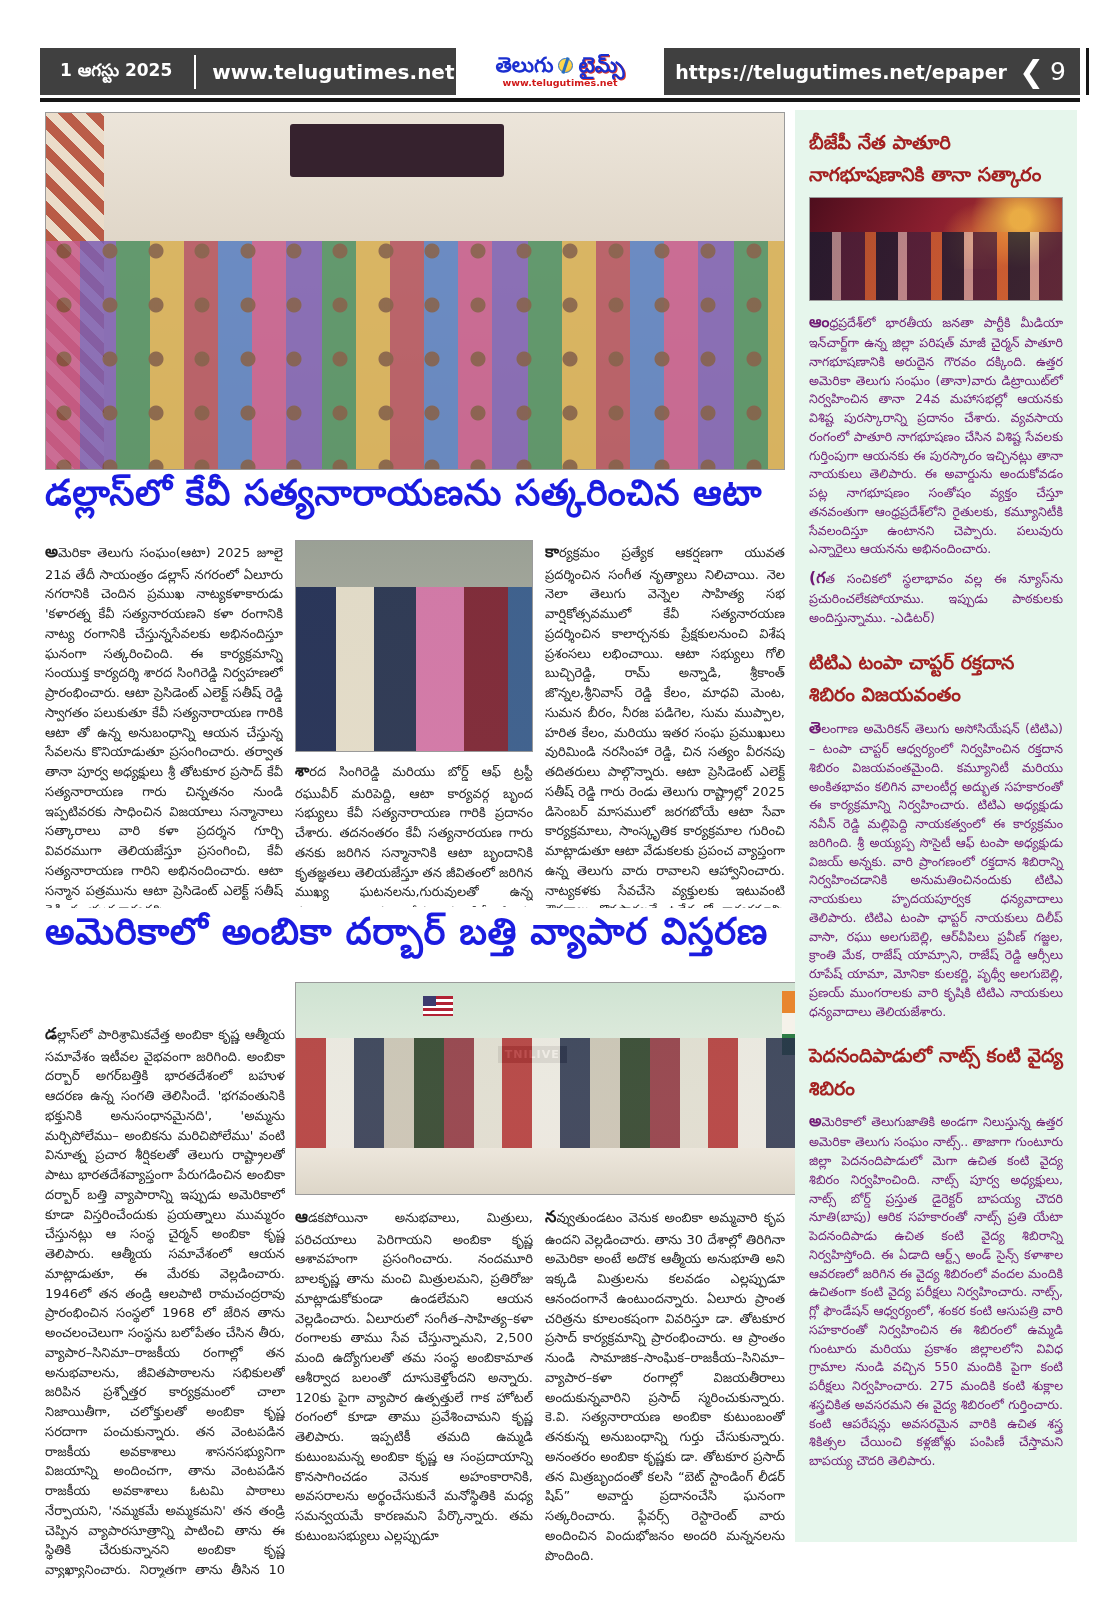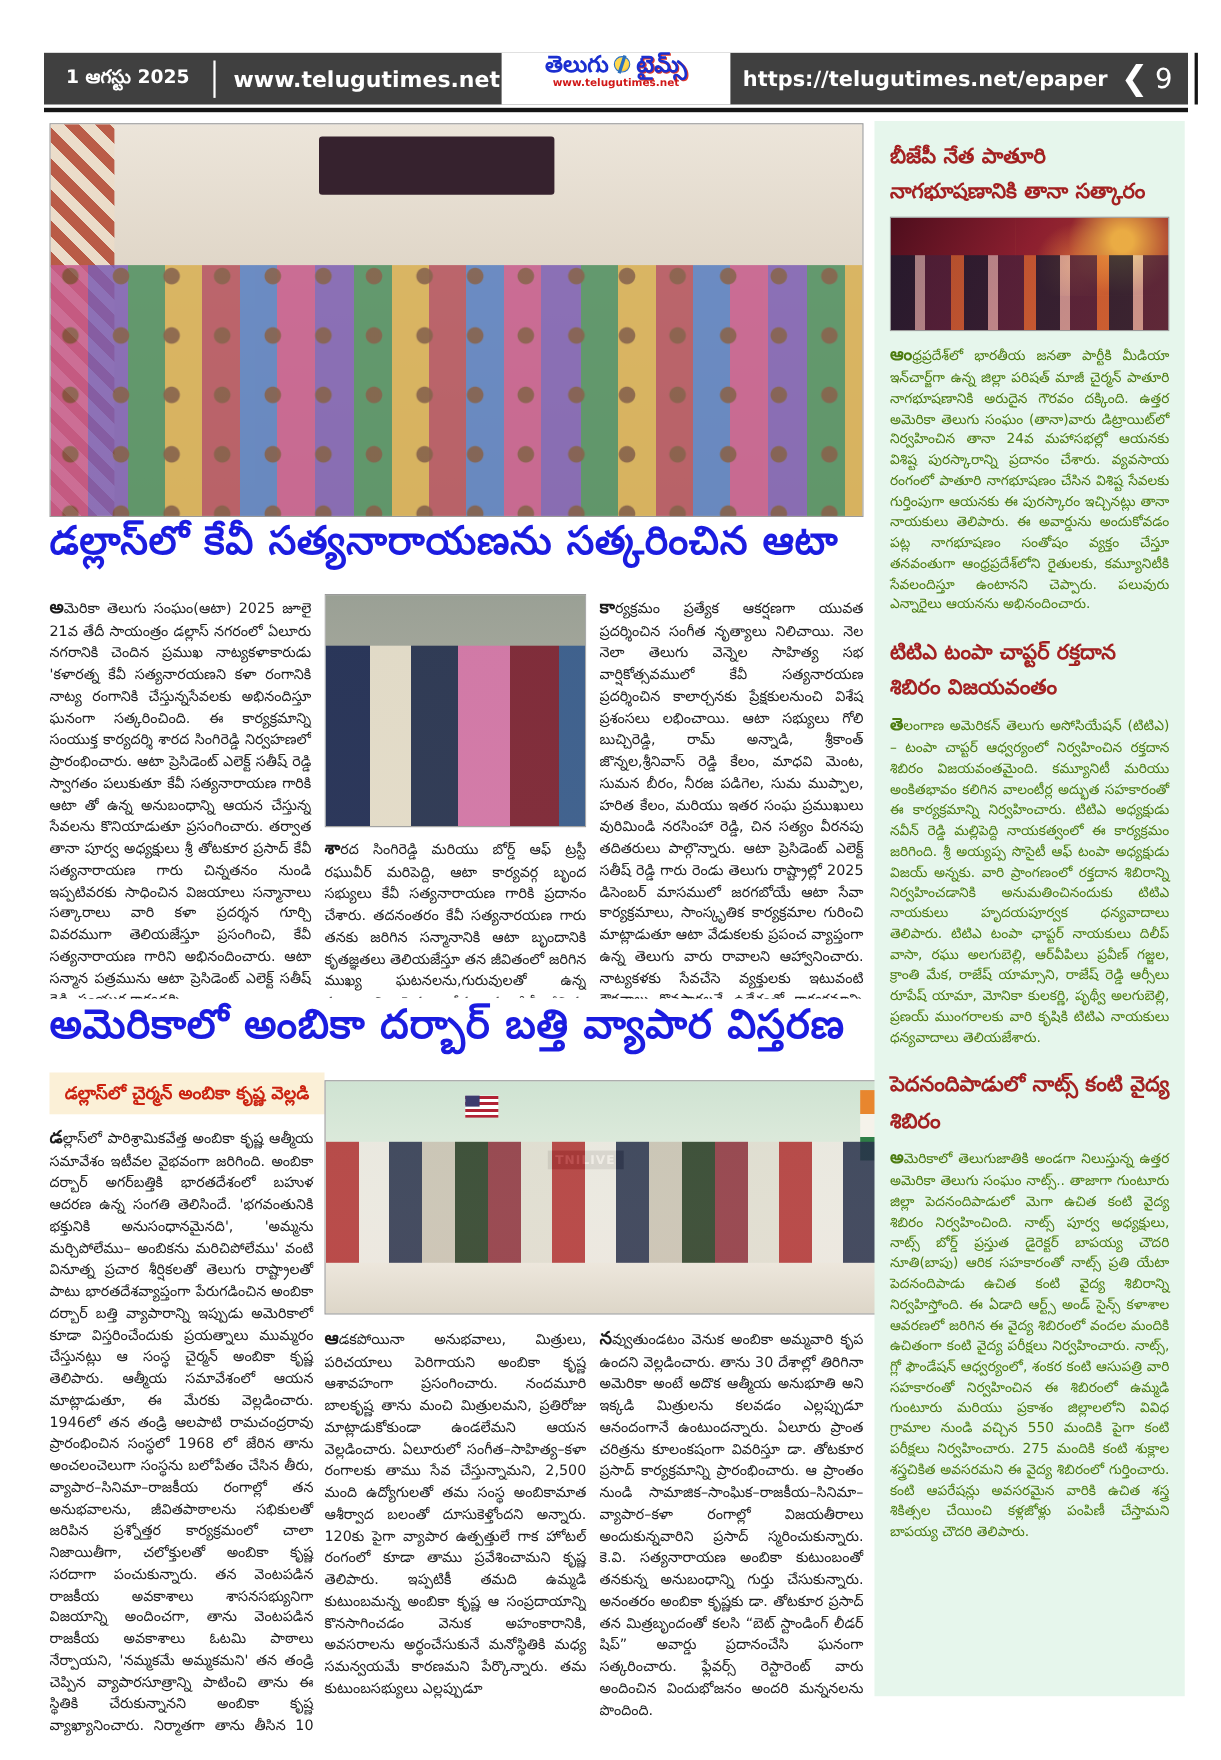--- a/index.html
+++ b/index.html
@@ -7,21 +7,21 @@
   body { font-family:"DejaVu Sans","Liberation Sans",sans-serif; }
   .page { position:relative; width:1110px; height:1600px; background:#fff; overflow:hidden; }
 
   
   .header-bar { position:absolute; left:40px; top:48px; width:1040px; height:47px;
     background:#404040; display:flex; align-items:center; }
   .date { color:#fff; font-size:17px; font-weight:bold; margin-left:20px; white-space:nowrap; }
   .hdiv { width:2px; height:34px; background:#fff; margin:0 16px 0 22px; }
   .site-url { color:#fff; font-size:20px; font-weight:bold; text-decoration:none; white-space:nowrap; }
   .logo-box { position:absolute; left:50%; transform:translateX(-50%); top:0; width:208px; height:47px;
-    background:#fff; display:flex; flex-direction:column; align-items:center; }
+    background:#fff; display:flex; flex-direction:column; align-items:center; justify-content:center; }
   .logo-row { display:flex; align-items:center; gap:5px; line-height:1; }
   .logo-telugu { color:#1b2fd0; font-size:21px; font-weight:800; }
   .logo-times  { color:#1b2fd0; font-size:21px; font-weight:800; text-shadow:1px 1px 0 #e03a2a; }
   .globe { width:15px; height:15px; border-radius:50%;
     background:radial-gradient(circle at 40% 35%, #ffd84d 0 55%, #e8a020 100%);
     border:1px solid #2a6fc0; position:relative; }
   .globe::after { content:""; position:absolute; left:5px; top:-2px; width:3px; height:17px; background:#2a6fc0; transform:rotate(18deg); }
   .logo-sub { color:#d01818; font-size:9.5px; font-weight:bold; margin-top:1px; }
   .spacer { flex:1; }
   .epaper-url { color:#fff; font-size:19px; font-weight:bold; text-decoration:none; white-space:nowrap; }
@@ -88,21 +88,21 @@
   .c-a1-3 { left:545px; top:540px; width:240px; height:368px; }
   .c-a2-1 { left:45px;  top:1022px; width:240px; height:556px; }
   .c-a2-2 { left:295px; top:1205px; width:238px; height:372px; }
   .c-a2-3 { left:545px; top:1205px; width:240px; height:372px; }
 
   
   .sidebar { position:absolute; left:795px; top:110px; width:282px; height:1432px;
     background:#e6f6ec; padding:16px 14px; overflow:hidden; }
   .sidebar h2 { color:#a32121; font-size:19px; font-weight:800; line-height:1.7; margin:0 0 6px; }
   .sidebar h2.gap { margin-top:18px; }
-  .sidebar p { font-size:12.5px; line-height:1.5; text-align:justify; color:#4d7c0f; margin:0 0 8px; }
+  .sidebar p { font-size:12.5px; line-height:1.5; text-align:justify; color:#701a75; margin:0 0 8px; }
   .sidebar p::first-letter { font-weight:bold; font-size:1.25em; }
 </style>
 </head>
 <body>
 
 <div class="page">
 
   <div class="header-bar">
     <span class="date">1 ఆగస్టు 2025</span>
     <span class="hdiv"></span>
@@ -130,36 +130,36 @@
   <h1 class="headline h1a">డల్లాస్‌లో  కేవీ సత్యనారాయణను సత్కరించిన ఆటా</h1>
 
   <div class="col c-a1-1">అమెరికా తెలుగు సంఘం(ఆటా) 2025 జూలై 21వ తేదీ సాయంత్రం డల్లాస్ నగరంలో ఏలూరు నగరానికి చెందిన ప్రముఖ నాట్యకళాకారుడు 'కళారత్న కేవీ సత్యనారయణని కళా రంగానికి నాట్య రంగానికి చేస్తున్నసేవలకు అభినందిస్తూ ఘనంగా సత్కరించింది. ఈ కార్యక్రమాన్ని సంయుక్త కార్యదర్శి శారద సింగిరెడ్డి నిర్వహణలో ప్రారంభించారు. ఆటా ప్రెసిడెంట్ ఎలెక్ట్ సతీష్ రెడ్డి స్వాగతం పలుకుతూ కేవీ సత్యనారాయణ గారికి ఆటా తో ఉన్న అనుబంధాన్ని ఆయన చేస్తున్న సేవలను కొనియాడుతూ ప్రసంగించారు. తర్వాత తానా పూర్వ అధ్యక్షులు శ్రీ తోటకూర ప్రసాద్ కేవీ సత్యనారాయణ గారు చిన్నతనం నుండి ఇప్పటివరకు సాధించిన విజయాలు సన్మానాలు సత్కారాలు వారి కళా ప్రదర్శన గూర్చి వివరముగా తెలియజేస్తూ ప్రసంగించి, కేవీ సత్యనారాయణ గారిని అభినందించారు. ఆటా సన్మాన పత్రమును ఆటా ప్రెసిడెంట్ ఎలెక్ట్ సతీష్ రెడ్డి, సంయుక్త కార్యదర్శి</div>
   <div class="c-a1-2">
     <div class="photo photo-award"></div>
     <div class="coltext">శారద సింగిరెడ్డి మరియు బోర్డ్ ఆఫ్ ట్రస్టీ రఘువీర్ మరిపెద్ది, ఆటా కార్యవర్గ బృంద సభ్యులు కేవీ సత్యనారాయణ గారికి ప్రదానం చేశారు. తదనంతరం కేవీ సత్యనారయణ గారు తనకు జరిగిన సన్మానానికి ఆటా బృందానికి కృతజ్ఞతలు తెలియజేస్తూ తన జీవితంలో జరిగిన ముఖ్య ఘటనలను,గురువులతో ఉన్న సంబంధాన్ని, పెద్దల ఆశీస్సులను, సినీ జీవితం గురించి మాట్లాడారు.</div>
   </div>
   <div class="col c-a1-3">కార్యక్రమం ప్రత్యేక ఆకర్షణగా యువత ప్రదర్శించిన సంగీత నృత్యాలు నిలిచాయి. నెల నెలా తెలుగు వెన్నెల సాహిత్య సభ వార్షికోత్సవములో కేవీ సత్యనారయణ ప్రదర్శించిన కాలార్చనకు ప్రేక్షకులనుంచి విశేష ప్రశంసలు లభించాయి. ఆటా సభ్యులు గోలి బుచ్చిరెడ్డి, రామ్ అన్నాడి, శ్రీకాంత్ జొన్నల,శ్రీనివాస్ రెడ్డి కేలం, మాధవి మెంట, సుమన బీరం, నీరజ పడిగెల, సుమ ముప్పాల, హరిత కేలం, మరియు ఇతర సంఘ ప్రముఖులు వురిమిండి నరసింహా రెడ్డి, చిన సత్యం వీరనపు తదితరులు పాల్గొన్నారు. ఆటా ప్రెసిడెంట్ ఎలెక్ట్ సతీష్ రెడ్డి గారు రెండు తెలుగు రాష్ట్రాల్లో 2025 డిసెంబర్ మాసములో జరగబోయే ఆటా సేవా కార్యక్రమాలు, సాంస్కృతిక కార్యక్రమాల గురించి మాట్లాడుతూ ఆటా వేడుకలకు ప్రపంచ వ్యాప్తంగా ఉన్న తెలుగు వారు రావాలని ఆహ్వానించారు. నాట్యకళకు సేవచేసె వ్యక్తులకు ఇటువంటి గౌరవాలు కొనసాగలనే ఉద్దేశంతో కార్యక్రమాన్ని ముగించారు.</div>
 
   <h1 class="headline h2a">అమెరికాలో అంబికా దర్బార్ బత్తి వ్యాపార విస్తరణ</h1>
-  <div class="subhead">డల్లాస్‌లో చైర్మన్ అంబికా కృష్ణ వెల్లడి</div>
 
   <div class="photo photo-meeting">
     <span class="us-flag"></span>
     <span class="india-flag"></span>
     <span class="watermark">TNILIVE</span>
   </div>
 
   <div class="col c-a2-1">డల్లాస్‌లో పారిశ్రామికవేత్త అంబికా కృష్ణ ఆత్మీయ సమావేశం ఇటీవల వైభవంగా జరిగింది. అంబికా దర్బార్ అగర్‌బత్తికి భారతదేశంలో బహుళ ఆదరణ ఉన్న సంగతి తెలిసిందే. 'భగవంతునికి భక్తునికి అనుసంధానమైనది', 'అమ్మను మర్చిపోలేము– అంబికను మరిచిపోలేము' వంటి వినూత్న ప్రచార శీర్షికలతో తెలుగు రాష్ట్రాలతో పాటు భారతదేశవ్యాప్తంగా పేరుగడించిన అంబికా దర్బార్ బత్తి వ్యాపారాన్ని ఇప్పుడు అమెరికాలో కూడా విస్తరించేందుకు ప్రయత్నాలు ముమ్మరం చేస్తునట్లు ఆ సంస్థ చైర్మన్ అంబికా కృష్ణ తెలిపారు. ఆత్మీయ సమావేశంలో ఆయన మాట్లాడుతూ, ఈ మేరకు వెల్లడించారు. 1946లో తన తండ్రి ఆలపాటి రామచంద్రరావు ప్రారంభించిన సంస్థలో 1968 లో జేరిన తాను అంచలంచెలుగా సంస్థను బలోపేతం చేసిన తీరు, వ్యాపార–సినిమా–రాజకీయ రంగాల్లో తన అనుభవాలను, జీవితపాఠాలను సభికులతో జరిపిన ప్రశ్నోత్తర కార్యక్రమంలో చాలా నిజాయితీగా, చలోక్తులతో అంబికా కృష్ణ సరదాగా పంచుకున్నారు. తన వెంటపడిన రాజకీయ అవకాశాలు శాసనసభ్యునిగా విజయాన్ని అందించగా, తాను వెంటపడిన రాజకీయ అవకాశాలు ఓటమి పాఠాలు నేర్పాయని, 'నమ్మకమే అమ్మకమని' తన తండ్రి చెప్పిన వ్యాపారసూత్రాన్ని పాటించి తాను ఈ స్థితికి చేరుకున్నానని అంబికా కృష్ణ వ్యాఖ్యానించారు. నిర్మాతగా తాను తీసిన 10 సినిమాల్లో 7 సరిగ్గా</div>
   <div class="col c-a2-2">ఆడకపోయినా అనుభవాలు, మిత్రులు, పరిచయాలు పెరిగాయని అంబికా కృష్ణ ఆశావహంగా ప్రసంగించారు. నందమూరి బాలకృష్ణ తాను మంచి మిత్రులమని, ప్రతిరోజు మాట్లాడుకోకుండా ఉండలేమని ఆయన వెల్లడించారు. ఏలూరులో సంగీత–సాహిత్య–కళా రంగాలకు తాము సేవ చేస్తున్నామని, 2,500 మంది ఉద్యోగులతో తమ సంస్థ అంబికామాత ఆశీర్వాద బలంతో దూసుకెళ్తోందని అన్నారు. 120కు పైగా వ్యాపార ఉత్పత్తులే గాక హోటల్ రంగంలో కూడా తాము ప్రవేశించామని కృష్ణ తెలిపారు. ఇప్పటికీ తమది ఉమ్మడి కుటుంబమన్న అంబికా కృష్ణ ఆ సంప్రదాయాన్ని కొనసాగించడం వెనుక అహంకారానికి, అవసరాలను అర్థంచేసుకునే మనోస్థితికి మధ్య సమన్వయమే కారణమని పేర్కొన్నారు. తమ కుటుంబసభ్యులు ఎల్లప్పుడూ</div>
   <div class="col c-a2-3">నవ్వుతుండటం వెనుక అంబికా అమ్మవారి కృప ఉందని వెల్లడించారు. తాను 30 దేశాల్లో తిరిగినా అమెరికా అంటే అదొక ఆత్మీయ అనుభూతి అని ఇక్కడి మిత్రులను కలవడం ఎల్లప్పుడూ ఆనందంగానే ఉంటుందన్నారు. ఏలూరు ప్రాంత చరిత్రను కూలంకషంగా వివరిస్తూ డా. తోటకూర ప్రసాద్ కార్యక్రమాన్ని ప్రారంభించారు. ఆ ప్రాంతం నుండి సామాజిక–సాంఘిక–రాజకీయ–సినిమా–వ్యాపార–కళా రంగాల్లో విజయతీరాలు అందుకున్నవారిని ప్రసాద్ స్మరించుకున్నారు. కె.వి. సత్యనారాయణ అంబికా కుటుంబంతో తనకున్న అనుబంధాన్ని గుర్తు చేసుకున్నారు. అనంతరం అంబికా కృష్ణకు డా. తోటకూర ప్రసాద్ తన మిత్రబృందంతో కలసి “బెట్ స్టాండింగ్ లీడర్ షిప్” అవార్డు ప్రదానంచేసి ఘనంగా సత్కరించారు. ఫ్లేవర్స్ రెస్టారెంట్ వారు అందించిన విందుభోజనం అందరి మన్ననలను పొందింది.</div>
 
   <aside class="sidebar">
     <h2>బీజేపీ నేత పాతూరి నాగభూషణానికి తానా సత్కారం</h2>
     <div class="photo-stage"></div>
     <p>ఆంధ్రప్రదేశ్‌లో భారతీయ జనతా పార్టీకి మీడియా ఇన్‌చార్జ్‌గా ఉన్న జిల్లా పరిషత్ మాజీ చైర్మన్ పాతూరి నాగభూషణానికి అరుదైన గౌరవం దక్కింది. ఉత్తర అమెరికా తెలుగు సంఘం (తానా)వారు డిట్రాయిట్‌లో నిర్వహించిన తానా 24వ మహాసభల్లో ఆయనకు విశిష్ట పురస్కారాన్ని ప్రదానం చేశారు. వ్యవసాయ రంగంలో పాతూరి నాగభూషణం చేసిన విశిష్ట సేవలకు గుర్తింపుగా ఆయనకు ఈ పురస్కారం ఇచ్చినట్లు తానా నాయకులు తెలిపారు. ఈ అవార్డును అందుకోవడం పట్ల నాగభూషణం సంతోషం వ్యక్తం చేస్తూ తనవంతుగా ఆంధ్రప్రదేశ్‌లోని రైతులకు, కమ్యూనిటీకి సేవలందిస్తూ ఉంటానని చెప్పారు. పలువురు ఎన్నారైలు ఆయనను అభినందించారు.</p>
+    <p>(గత సంచికలో స్థలాభావం వల్ల ఈ న్యూస్‌ను ప్రచురించలేకపోయాము. ఇప్పుడు పాఠకులకు అందిస్తున్నాము. -ఎడిటర్)</p>
 
     <h2 class="gap">టిటిఎ టంపా చాప్టర్ రక్తదాన శిబిరం విజయవంతం</h2>
     <p>తెలంగాణ అమెరికన్ తెలుగు అసోసియేషన్ (టిటిఎ) – టంపా చాప్టర్ ఆధ్వర్యంలో నిర్వహించిన రక్తదాన శిబిరం విజయవంతమైంది. కమ్యూనిటీ మరియు అంకితభావం కలిగిన వాలంటీర్ల అద్భుత సహకారంతో ఈ కార్యక్రమాన్ని నిర్వహించారు. టిటిఎ అధ్యక్షుడు నవీన్ రెడ్డి మల్లిపెద్ది నాయకత్వంలో ఈ కార్యక్రమం జరిగింది. శ్రీ అయ్యప్ప సొసైటీ ఆఫ్ టంపా అధ్యక్షుడు విజయ్ అన్నకు. వారి ప్రాంగణంలో రక్తదాన శిబిరాన్ని నిర్వహించడానికి అనుమతించినందుకు టిటిఎ నాయకులు హృదయపూర్వక ధన్యవాదాలు తెలిపారు. టిటిఎ టంపా ఛాప్టర్ నాయకులు దిలీప్ వాసా, రఘు అలగుబెల్లి, ఆర్‌వీపిలు ప్రవీణ్ గజ్జల, క్రాంతి మేక, రాజేష్ యామ్సాని, రాజేష్ రెడ్డి ఆర్సీలు రూపేష్ యామా, మోనికా కులకర్ణి, పృథ్వీ అలగుబెల్లి, ప్రణయ్ ముంగరాలకు వారి కృషికి టిటిఎ నాయకులు ధన్యవాదాలు తెలియజేశారు.</p>
 
     <h2 class="gap">పెదనందిపాడులో నాట్స్ కంటి వైద్య శిబిరం</h2>
     <p>అమెరికాలో తెలుగుజాతికి అండగా నిలుస్తున్న ఉత్తర అమెరికా తెలుగు సంఘం నాట్స్.. తాజాగా గుంటూరు జిల్లా పెదనందిపాడులో మెగా ఉచిత కంటి వైద్య శిబిరం నిర్వహించింది. నాట్స్ పూర్వ అధ్యక్షులు, నాట్స్ బోర్డ్ ప్రస్తుత డైరెక్టర్ బాపయ్య చౌదరి నూతి(బాపు) ఆరిక సహకారంతో నాట్స్ ప్రతి యేటా పెదనందిపాడు ఉచిత కంటి వైద్య శిబిరాన్ని నిర్వహిస్తోంది. ఈ ఏడాది ఆర్ట్స్ అండ్ సైన్స్ కళాశాల ఆవరణలో జరిగిన ఈ వైద్య శిబిరంలో వందల మందికి ఉచితంగా కంటి వైద్య పరీక్షలు నిర్వహించారు. నాట్స్, గ్లో ఫౌండేషన్ ఆధ్వర్యంలో, శంకర కంటి ఆసుపత్రి వారి సహకారంతో నిర్వహించిన ఈ శిబిరంలో ఉమ్మడి గుంటూరు మరియు ప్రకాశం జిల్లాలలోని వివిధ గ్రామాల నుండి వచ్చిన 550 మందికి పైగా కంటి పరీక్షలు నిర్వహించారు. 275 మందికి కంటి శుక్లాల శస్త్రచికిత అవసరమని ఈ వైద్య శిబిరంలో గుర్తించారు. కంటి ఆపరేషన్లు అవసరమైన వారికి ఉచిత శస్త్ర శికిత్సల చేయించి కళ్లజోళ్లు పంపిణీ చేస్తామని బాపయ్య చౌదరి తెలిపారు.</p>
   </aside>
 
 </div>
 

